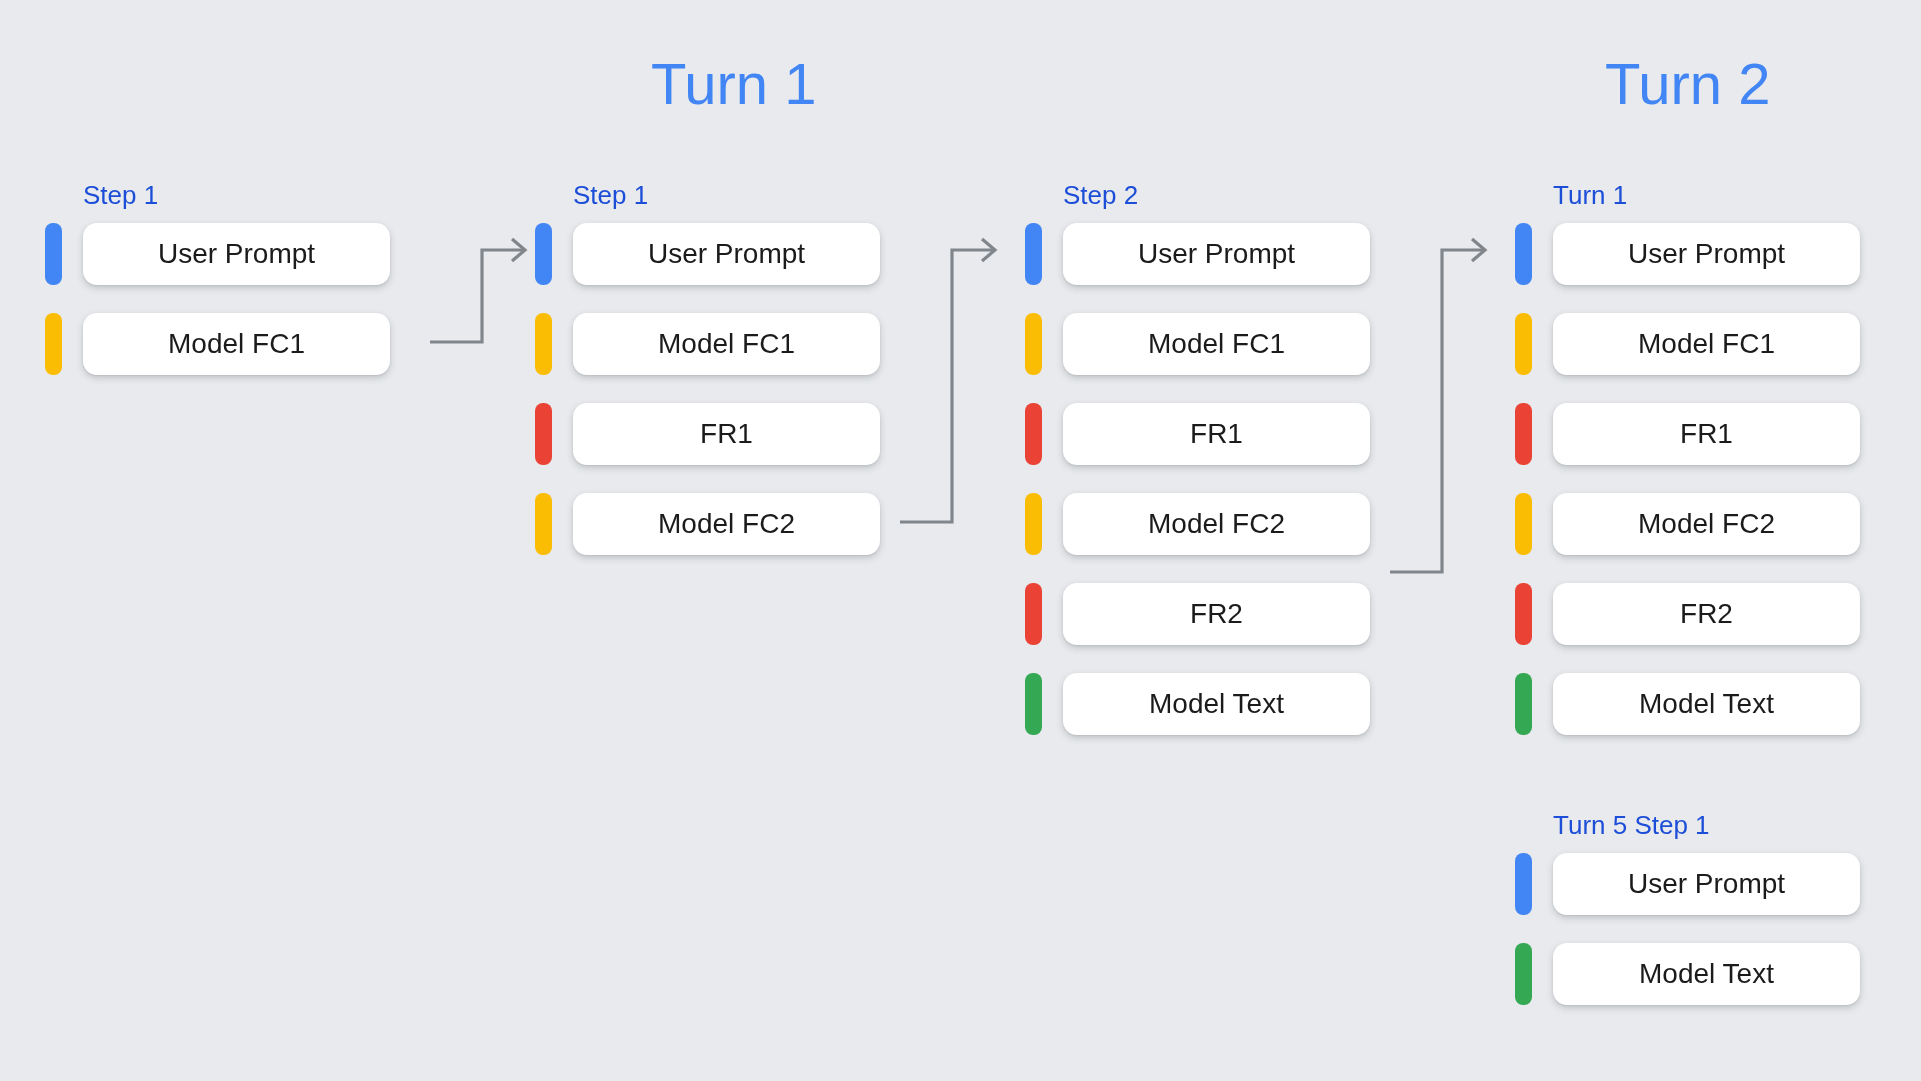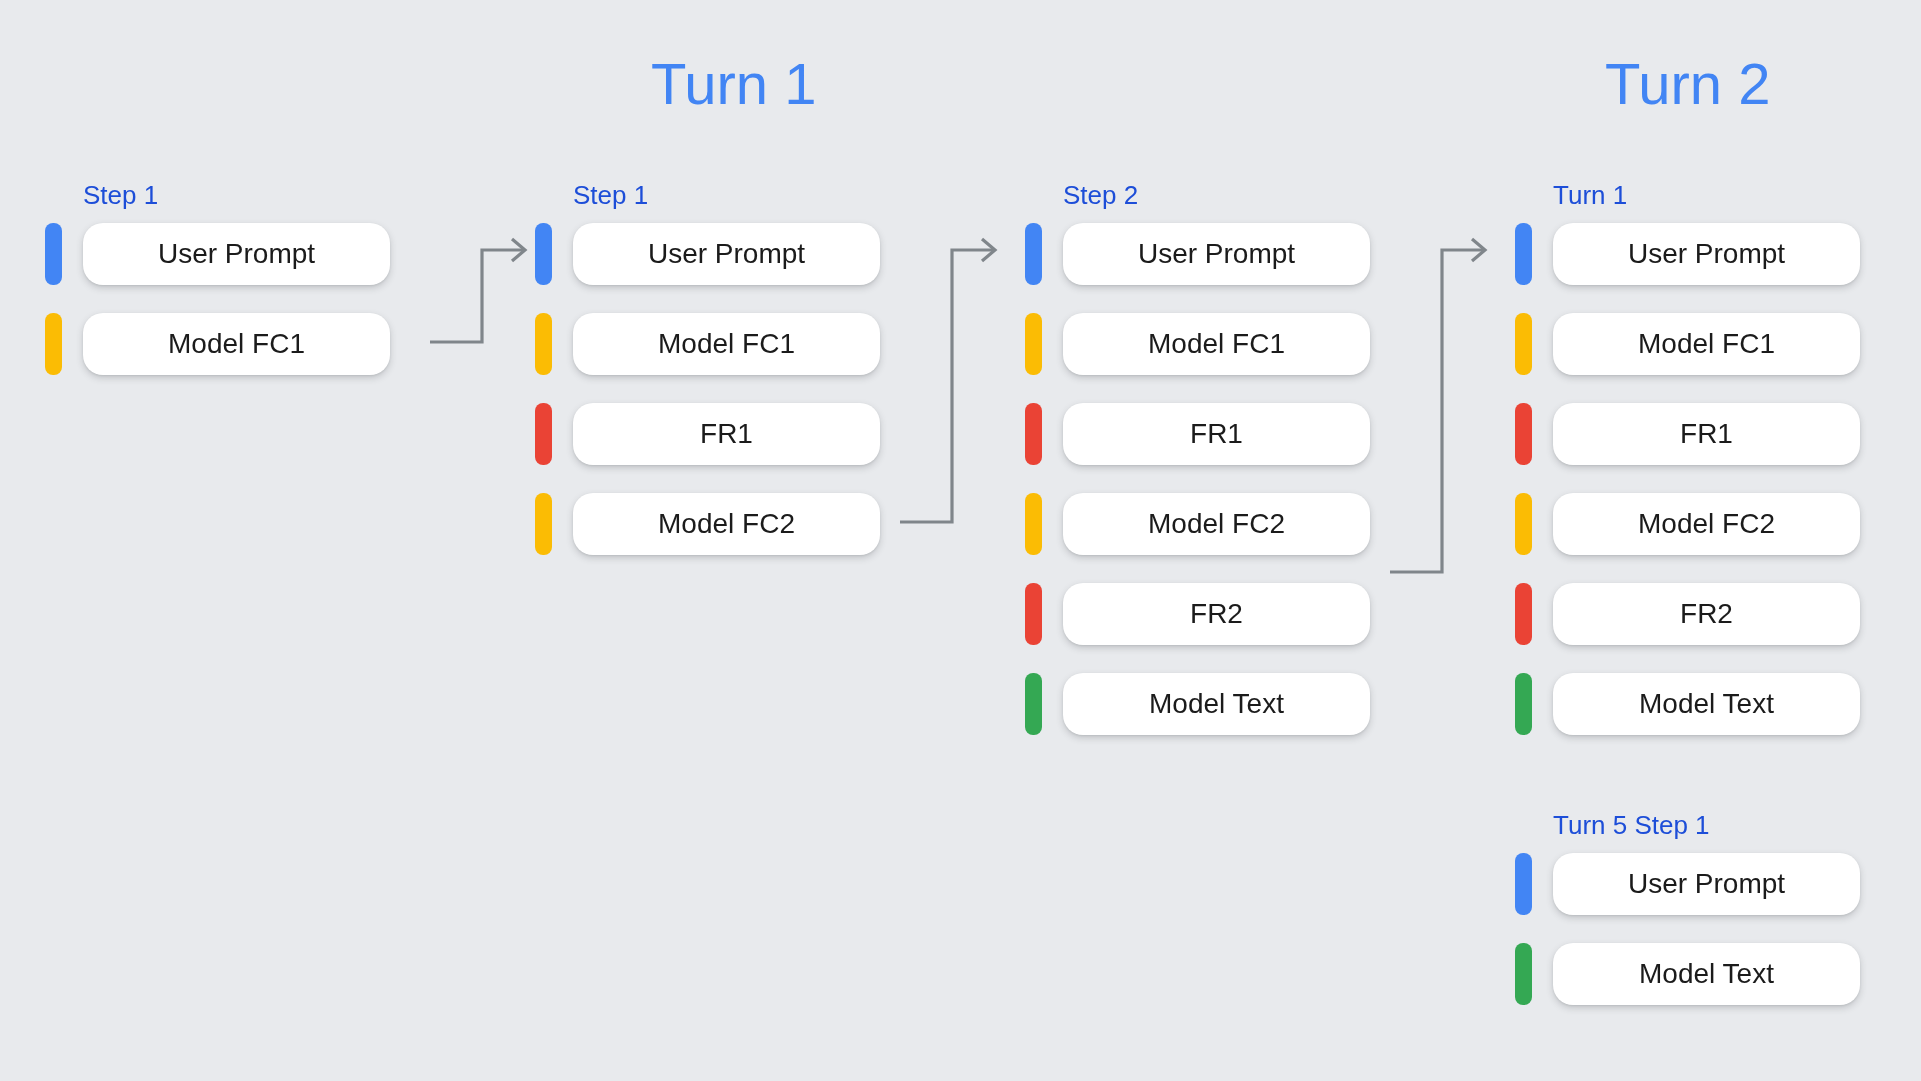--- a/index.html
+++ b/index.html
@@ -73,21 +73,21 @@
     align-self: stretch;
   }
   .role-bar.user    { background: #4285f4; }
   .role-bar.fc      { background: #fbbc04; }
   .role-bar.fr      { background: #ea4335; }
   .role-bar.text    { background: #34a853; }
 
   .msg-card {
     flex: 1 1 auto;
     background: #ffffff;
-    border-radius: 20px;
+    border-radius: 14px;
     box-shadow: 0 3px 7px rgba(60,64,67,0.22), 0 1px 2px rgba(60,64,67,0.10);
     display: flex;
     align-items: center;
     justify-content: center;
     font-size: 28px;
     color: #1b1b1b;
     line-height: 1;
     white-space: nowrap;
   }
 

